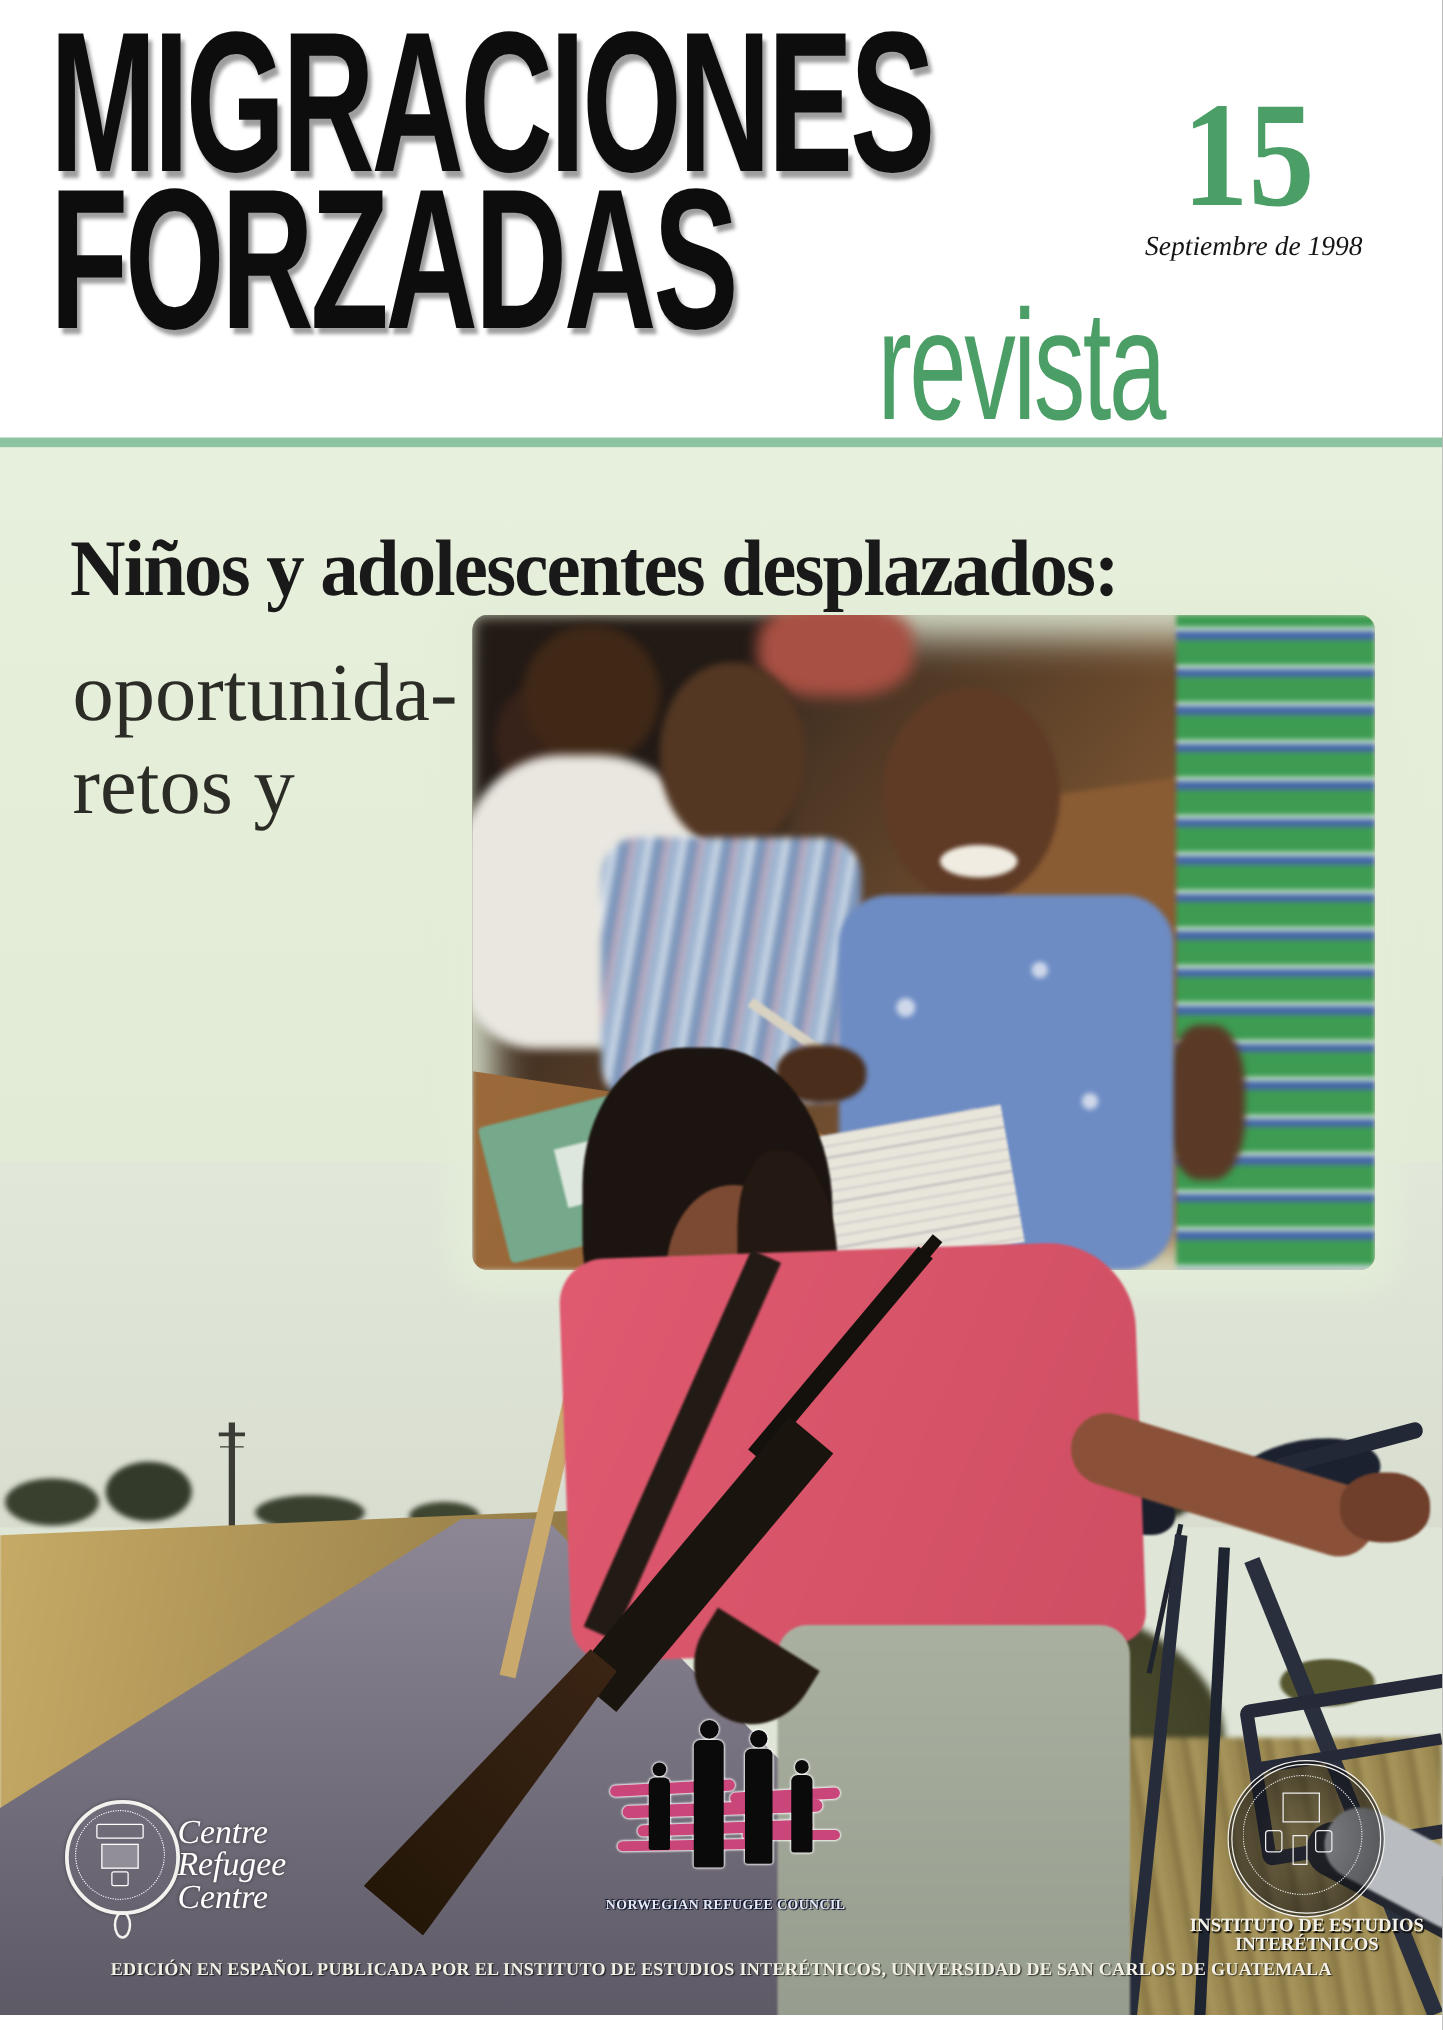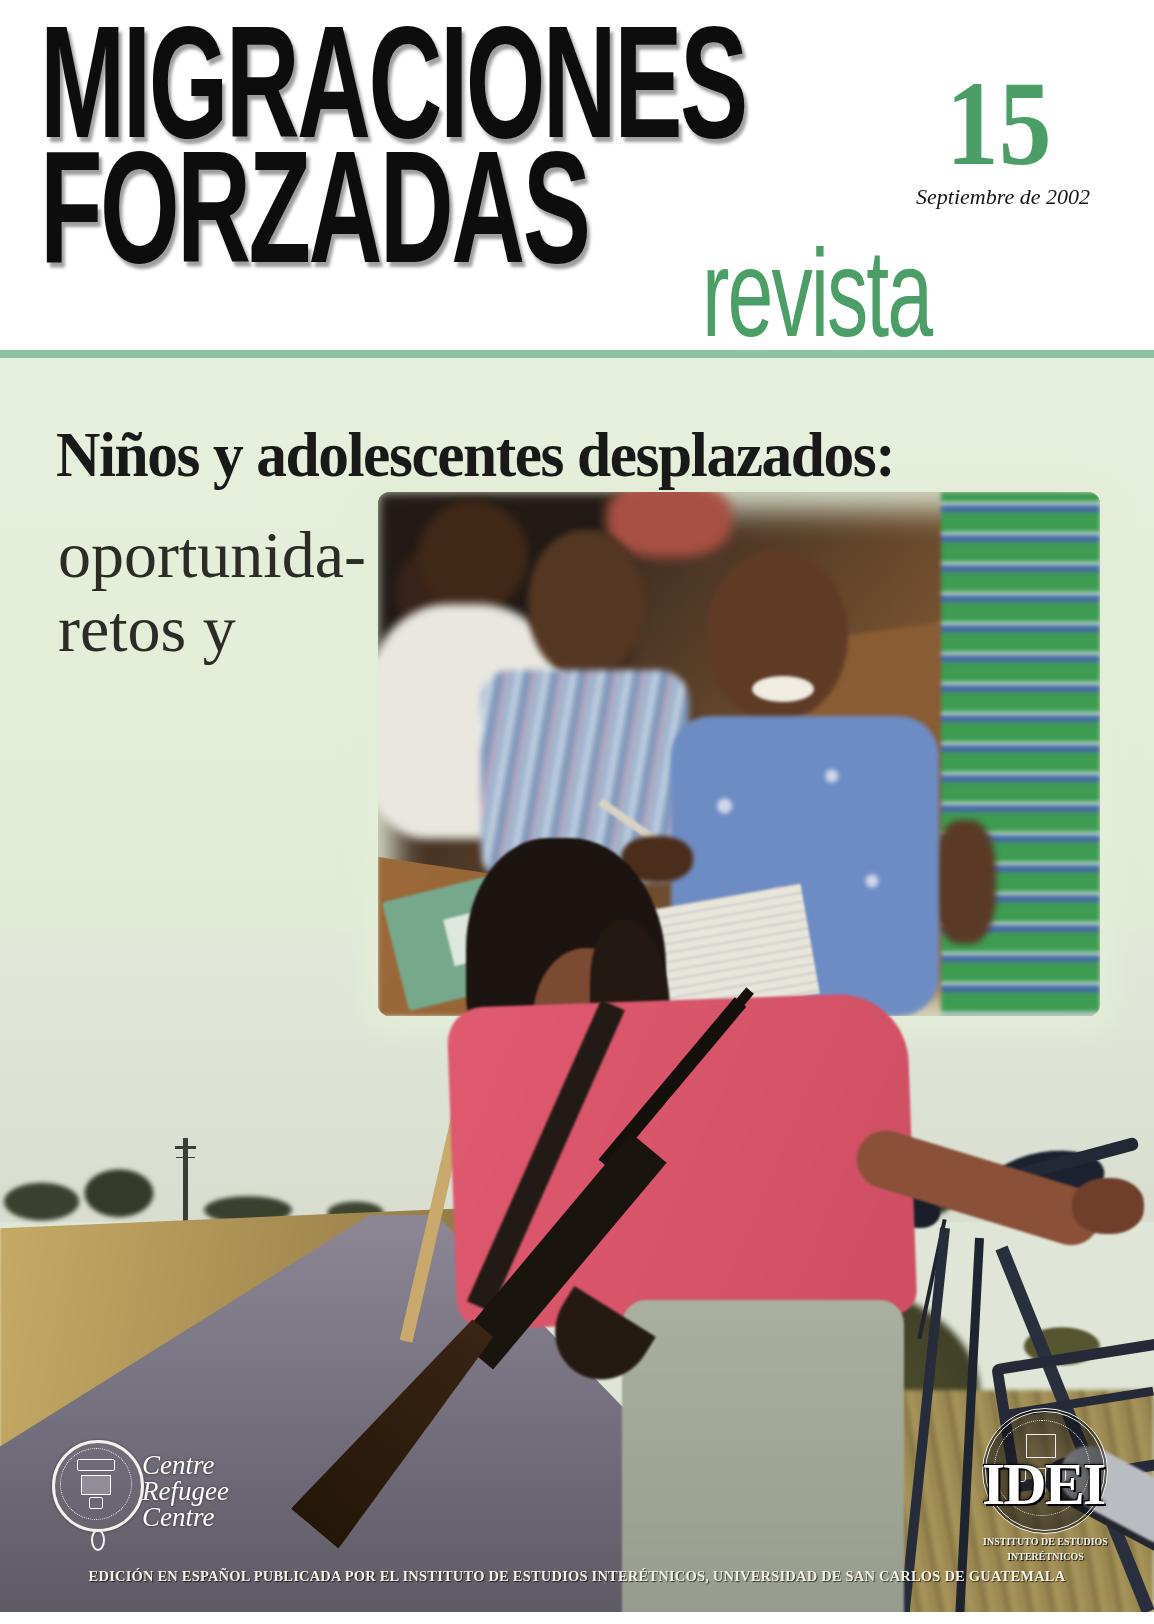--- a/index.html
+++ b/index.html
@@ -61,40 +61,40 @@
   .fig-body{position:absolute;background:#0a0a0a;border-radius:5px 5px 2px 2px;}
   .idei{left:948px;top:1398px;width:206px;height:170px;}
   .seal{position:absolute;left:34px;top:10px;width:118px;height:118px;border:4px double #f0f0ec;
         border-radius:50%;background:radial-gradient(circle,rgba(30,30,34,.35),rgba(12,12,16,.65));}
   .seal-inner{position:absolute;left:8px;top:8px;width:94px;height:94px;border:1px dotted #e8e8e4;
               border-radius:50%;}
   .idei-acronym{position:absolute;left:0;top:52px;width:190px;text-align:center;font-weight:700;
                 font-size:60px;letter-spacing:-2px;color:#ffffff;
                 text-shadow:2px 2px 0 #000,-1px -1px 0 #000,0 0 4px #000;}
   .idei-sub{position:absolute;left:-10px;top:136px;width:215px;text-align:center;font-weight:700;
-            font-size:10px;line-height:15px;color:#f2f2ea;text-shadow:1px 1px 1px #000;}
+            font-size:15px;line-height:15px;color:#f2f2ea;text-shadow:1px 1px 1px #000;}
 
   
   .footer{left:0;top:1568px;width:1154px;text-align:center;z-index:5;color:#f3f0e6;
           text-shadow:1px 1px 1px rgba(0,0,0,0.7);}
   .footer-l1{font-weight:700;font-size:18px;line-height:20px;}
   .footer-l2{font-weight:700;font-size:14.5px;line-height:17px;letter-spacing:0.2px;}
   .bottom-strip{left:0;top:1612px;width:1154px;height:12px;background:#ffffff;z-index:6;}
 </style>
 <title>MIGRACIONES FORZADAS</title></head>
 <body>
 
 <div class="page">
 
   <h1 class="abs title" style="margin:0;">
     <span style="display:block">MIGRACIONES</span>
     <span style="display:block">FORZADAS</span>
   </h1>
   <div class="abs issue-number">15</div>
-  <div class="abs issue-date">Septiembre de 2002</div>
+  <div class="abs issue-date">Septiembre de 1998</div>
   <div class="abs revista">revista</div>
   <div class="abs divider"></div>
   <div class="abs band"></div>
 
   <div class="abs headline">Niños y adolescentes desplazados:</div>
   <div class="abs subtitle">
     <div>oportunida-</div>
     <div>retos y</div>
   </div>
 
@@ -170,30 +170,48 @@
       <div style="position:absolute;left:26px;top:32px;width:28px;height:18px;border:1px solid #fff;background:rgba(255,255,255,0.25);"></div>
       <div style="position:absolute;left:34px;top:54px;width:12px;height:10px;border:1px solid #fff;border-radius:2px;"></div>
       <div style="position:absolute;left:36px;top:86px;width:10px;height:18px;border:2px solid #f2f2ee;border-radius:50%;"></div>
     </div>
     <div class="p rsc-text">
       <div>Centre</div>
       <div>Refugee</div>
       <div>Centre</div>
     </div>
 
+    <div class="p nrc">
+      <div class="nrc-figs">
+        <div class="stroke" style="left:0;top:58px;width:100px;height:9px;transform:rotate(-3deg);"></div>
+        <div class="stroke" style="left:10px;top:74px;width:160px;height:10px;transform:rotate(-2deg);"></div>
+        <div class="stroke" style="left:22px;top:90px;width:140px;height:9px;transform:rotate(-2deg);"></div>
+        <div class="stroke" style="left:6px;top:104px;width:120px;height:8px;transform:rotate(-1deg);"></div>
+        <div class="stroke" style="left:96px;top:64px;width:88px;height:9px;transform:rotate(-3deg);"></div>
+        <div class="stroke" style="left:106px;top:96px;width:78px;height:8px;"></div>
+        <div class="fig-head" style="left:34px;top:42px;width:11px;height:11px;"></div>
+        <div class="fig-body" style="left:31px;top:54px;width:17px;height:58px;"></div>
+        <div class="fig-head" style="left:72px;top:8px;width:15px;height:15px;"></div>
+        <div class="fig-body" style="left:67px;top:24px;width:24px;height:102px;"></div>
+        <div class="fig-head" style="left:112px;top:16px;width:14px;height:14px;"></div>
+        <div class="fig-body" style="left:108px;top:31px;width:22px;height:92px;"></div>
+        <div class="fig-head" style="left:148px;top:40px;width:11px;height:11px;"></div>
+        <div class="fig-body" style="left:145px;top:52px;width:17px;height:62px;"></div>
+      </div>
+      <div class="nrc-label">NORWEGIAN REFUGEE COUNCIL</div>
+    </div>
 
     <div class="p idei">
       <div class="seal">
         <div class="seal-inner"></div>
         <div style="position:absolute;left:40px;top:22px;width:28px;height:22px;border:1px solid #eee;"></div>
         <div style="position:absolute;left:26px;top:52px;width:12px;height:16px;border:1px solid #eee;border-radius:3px;"></div>
         <div style="position:absolute;left:66px;top:52px;width:12px;height:16px;border:1px solid #eee;border-radius:3px;"></div>
         <div style="position:absolute;left:48px;top:56px;width:10px;height:22px;border:1px solid #eee;"></div>
       </div>
-      <div class="idei-acronym">IDEI</div>
       <div class="idei-sub">
         <div>INSTITUTO DE ESTUDIOS</div>
         <div>INTERÉTNICOS</div>
       </div>
     </div>
   </div>
 
   <div class="abs footer">
     <div class="footer-l2">EDICIÓN EN ESPAÑOL PUBLICADA POR EL INSTITUTO DE ESTUDIOS INTERÉTNICOS, UNIVERSIDAD DE SAN CARLOS DE GUATEMALA</div>
   </div>

